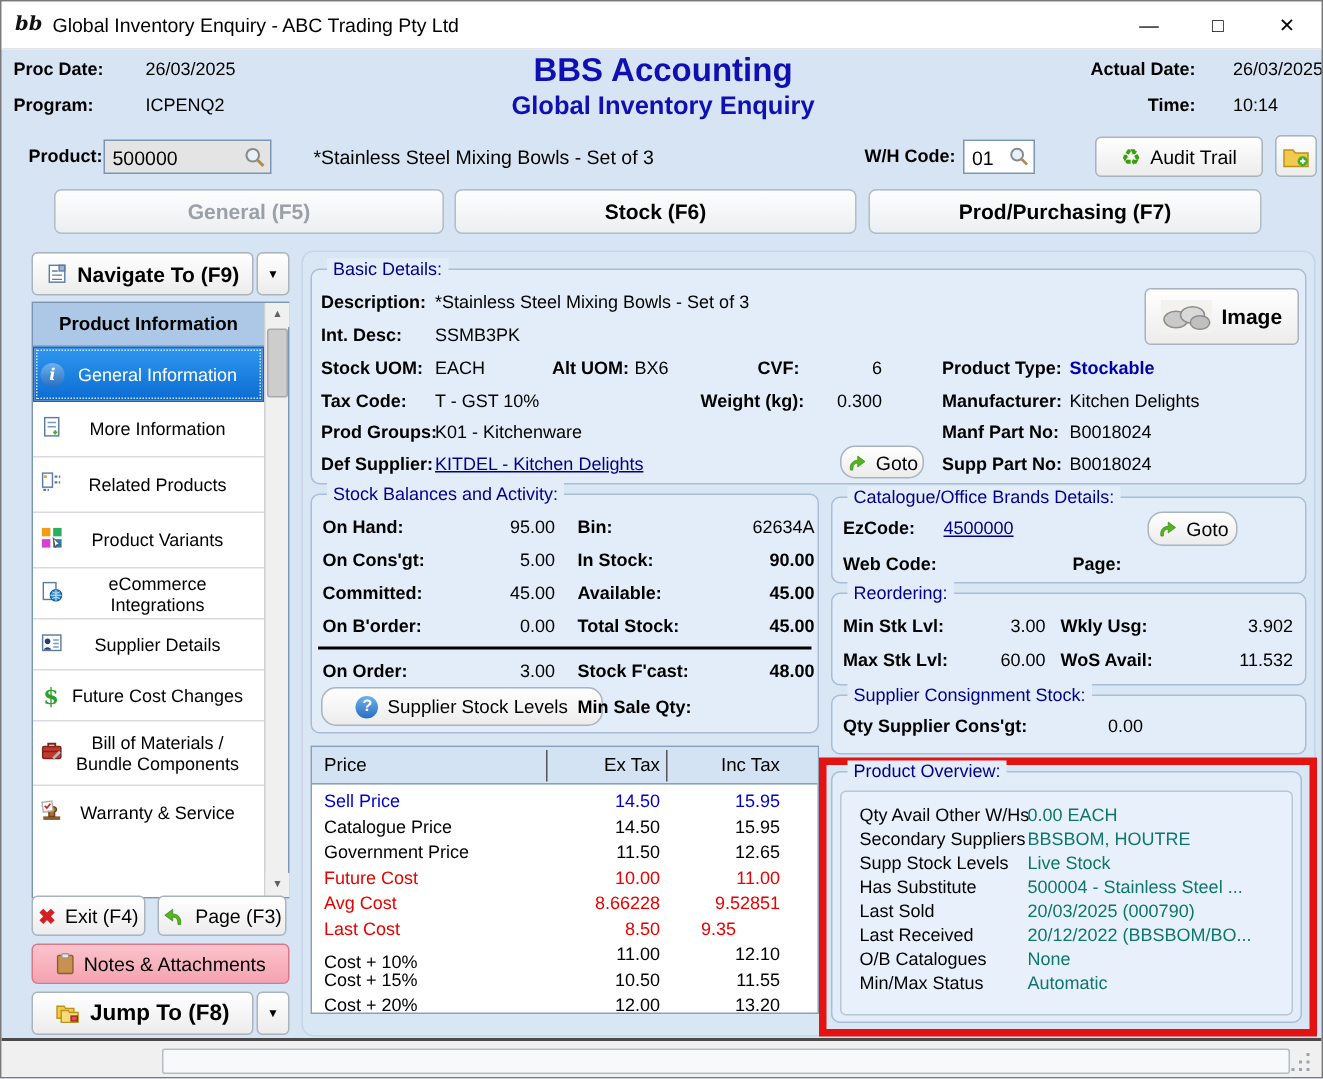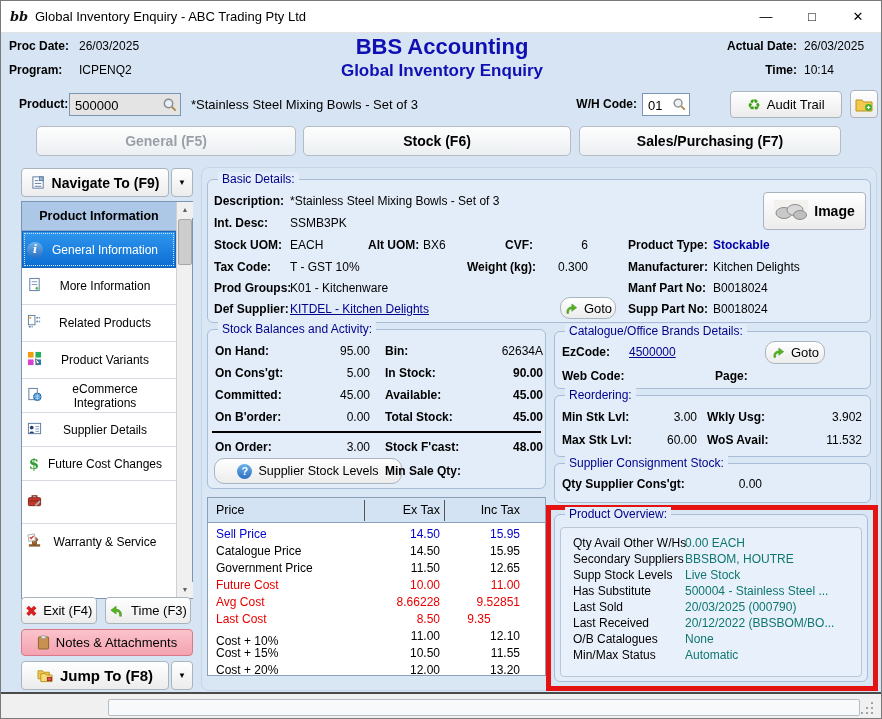--- a/index.html
+++ b/index.html
@@ -9,21 +9,21 @@
 
   
   .titlebar { position:absolute; left:0; top:0; width:100%; height:32px; background:#ffffff; border-bottom:1px solid #e3e3e3; }
   .app-icon { position:absolute; left:9px; top:6px; width:20px; height:20px; font-family:"DejaVu Serif", serif; font-weight:bold; font-size:13px; font-style:italic; color:#111; line-height:20px; }
   .win-title { position:absolute; left:34px; top:0; line-height:32px; font-size:13px; }
   .win-btn { position:absolute; top:0; width:46px; height:32px; border:none; background:transparent; font-size:13px; text-align:center; line-height:32px; cursor:default; color:#000; }
   .win-btn.min { right:92px; } .win-btn.max { right:46px; } .win-btn.close { right:0; }
 
   
   .hlbl { position:absolute; font-weight:bold; }
-  .hval { position:absolute; }
+  .hval { position:absolute;margin-left:18px; }
   .app-title { position:absolute; left:280px; top:33px; width:322px; text-align:center; font-size:22px; font-weight:bold; color:#0f0fb4; }
   .app-subtitle { position:absolute; left:280px; top:60px; width:322px; text-align:center; font-size:17px; font-weight:bold; color:#0f0fb4; }
 
   
   .inputbox { position:absolute; border:1px solid #7a96b2; background:#fff; height:23px; }
   .inputbox .txt { position:absolute; left:5px; top:4px; font-size:13px; }
   .inputbox.disabled { background:#e4e4e4; }
   .mag { position:absolute; right:2px; top:3px; }
   .btn { position:absolute; display:flex; align-items:center; justify-content:center; gap:6px;
          background:linear-gradient(#ffffff,#ececec); border:1px solid #aab4bd; border-radius:4px; cursor:default; font-size:13px; }
@@ -145,21 +145,21 @@
   <button class="btn" style="left:849px;top:89px;width:28px;height:28px;">
     <svg width="18" height="16" viewBox="0 0 18 16">
         <path d="M1 4 h6 l1.5 2 H17 v9 H1 Z" fill="#f2c94c" stroke="#b8941a"></path>
         <circle cx="13.5" cy="11.5" r="3.4" fill="#3fae29"></circle>
         <path d="M13.5 9.7 v3.6 M11.7 11.5 h3.6" stroke="#fff" stroke-width="1.2"></path>
       </svg>
   </button>
 
   <button class="tab disabled" style="left:35px;width:260px;">General (F5)</button>
   <button class="tab" style="left:302px;width:268px;">Stock (F6)</button>
-  <button class="tab" style="left:578px;width:262px;">Sales/Purchasing (F7)</button>
+  <button class="tab" style="left:578px;width:262px;">Prod/Purchasing (F7)</button>
 
   <button class="btn nav-btn">
     <svg width="15" height="15" viewBox="0 0 16 16">
         <rect x="2" y="2" width="11" height="12" fill="#fff" stroke="#5a7aa0"></rect>
         <rect x="9" y="2" width="4" height="4" fill="#9fb6d4" stroke="#5a7aa0"></rect>
         <line x1="4" y1="6" x2="8" y2="6" stroke="#5a7aa0"></line>
         <line x1="4" y1="9" x2="11" y2="9" stroke="#5a7aa0"></line>
         <line x1="4" y1="12" x2="11" y2="12" stroke="#5a7aa0"></line>
       </svg>
     <span>Navigate To (F9)</span>
@@ -228,20 +228,21 @@
         <span class="nicon"><span class="ico-dollar">$</span></span>
         <span class="nlabel">Future Cost Changes</span>
       </div>
       <div class="nav-item" style="height:43px;">
         <span class="nicon"><svg width="15" height="15" viewBox="0 0 16 16">
               <rect x="1.5" y="5" width="13" height="8.5" rx="1" fill="#c0392b" stroke="#7e241a"></rect>
               <path d="M5.5 5 v-2 h5 v2" fill="none" stroke="#7e241a" stroke-width="1.3"></path>
               <line x1="1.5" y1="8.5" x2="14.5" y2="8.5" stroke="#7e241a"></line>
               <line x1="9" y1="13.5" x2="13.8" y2="8.7" stroke="#b0b8c0" stroke-width="1.8"></line>
             </svg></span>
+        <span class="nlabel">Bill of Materials / Bundle Components</span>
       </div>
       <div class="nav-item" style="height:36px;border-bottom:none;">
         <span class="nicon"><svg width="15" height="15" viewBox="0 0 16 16">
               <rect x="2" y="12" width="12" height="2.5" fill="#8a5a2a"></rect>
               <path d="M6 12 v-3 c-2-1-2-4 2-4 s4 3 2 4 v3 Z" fill="#a9713a" stroke="#6f4318"></path>
               <rect x="1.5" y="1.5" width="7" height="7" fill="#fff" stroke="#b0b0b0" transform="rotate(-8 5 5)"></rect>
               <path d="M3 4.5 l1.5 1.5 L7 3" stroke="#d42020" stroke-width="1.2" fill="none"></path>
             </svg></span>
         <span class="nlabel">Warranty &amp; Service</span>
       </div>
@@ -254,21 +255,21 @@
   </div>
 
   <button class="btn exit-btn">
     <span class="ico-x">✖</span>
     <span>Exit (F4)</span>
   </button>
   <button class="btn back-btn">
     <svg width="16" height="14" viewBox="0 0 16 16">
         <path d="M13 14 C14 8 10 6 7 6 L7 2.5 L1 7 L7 11.5 L7 8.5 C9.5 8.5 11 9.5 11 14 Z" fill="#53b421" stroke="#3f8a18" stroke-width="0.6"></path>
       </svg>
-    <span>Time (F3)</span>
+    <span>Page (F3)</span>
   </button>
   <button class="btn notes-btn">
     <svg width="13" height="15" viewBox="0 0 14 16">
         <rect x="1.5" y="2" width="11" height="13" rx="1" fill="#c8914f" stroke="#8a5f2a"></rect>
         <rect x="4.5" y="0.8" width="5" height="3" rx="1" fill="#e8e8e8" stroke="#9a9a9a"></rect>
       </svg>
     <span>Notes &amp; Attachments</span>
   </button>
   <button class="btn jump-btn">
     <svg width="17" height="15" viewBox="0 0 18 16">

